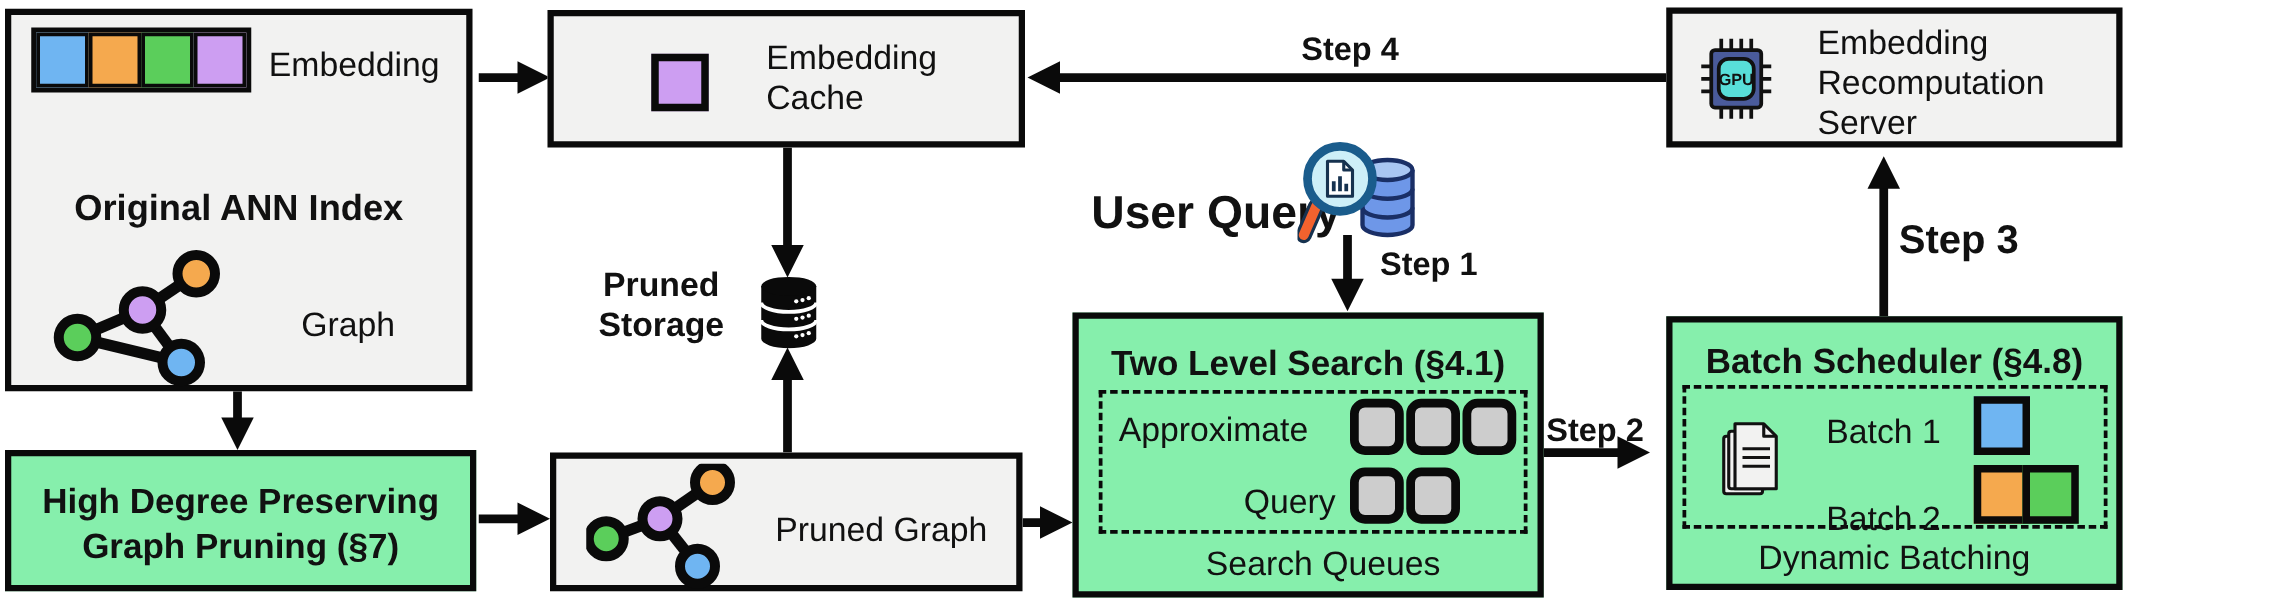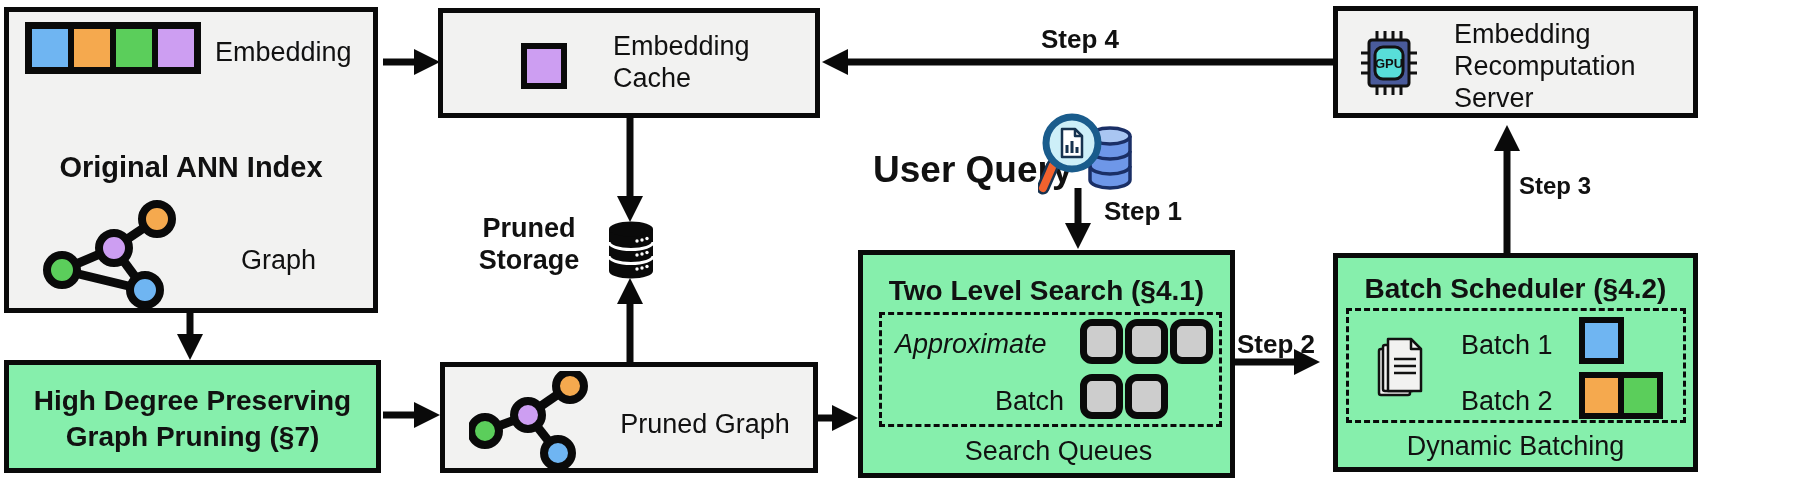--- a/index.html
+++ b/index.html
@@ -56,21 +56,21 @@
       <polygon points="858,418 832,405 832,431"></polygon>
       <polygon points="1078,249 1065,223 1091,223"></polygon>
       <polygon points="1320,362 1294,349 1294,375"></polygon>
       <polygon points="1507,125 1494,151 1520,151"></polygon>
     </g>
   </svg>
 
   <div class="lbl bold ctr" style="left:1020px; top:24px; width:120px; font-size:26px;">Step 4</div>
   <div class="lbl bold" style="left:1104px; top:196px; font-size:26px;">Step 1</div>
   <div class="lbl bold" style="left:1237px; top:329px; font-size:26px;">Step 2</div>
-  <div class="lbl bold" style="left:1519px; top:172px; font-size:24px;">Step 3</div>
+  <div class="lbl bold" style="left:1519px; top:172px; font-size:32px;">Step 3</div>
 
   <div class="box light" style="left:4px; top:7px; width:374px; height:306px;">
     <div class="emb-strip">
       <span class="emb-cell" style="background-color: rgb(111, 181, 242);"></span>
       <span class="emb-cell" style="background-color: rgb(245, 169, 78);"></span>
       <span class="emb-cell" style="background-color: rgb(91, 206, 91);"></span>
       <span class="emb-cell" style="background-color: rgb(205, 158, 242);"></span>
     </div>
     <div class="lbl" style="left:206px; top:24px;">Embedding</div>
     <div class="lbl bold ctr" style="left:0; top:138px; width:100%; font-size:29px;">Original ANN Index</div>
@@ -160,54 +160,54 @@
       <path d="M37 19 v7 h7" fill="none" stroke="#16324f" stroke-width="2.5" stroke-linejoin="round"></path>
       <rect x="27.5" y="35" width="3" height="8" fill="#16324f"></rect>
       <rect x="32.5" y="31" width="3" height="12" fill="#16324f"></rect>
       <rect x="37.5" y="37" width="3" height="6" fill="#16324f"></rect>
     </g>
   </svg>
 
   <div class="box gray" style="left:858px; top:250px; width:377px; height:228px;">
     <div class="lbl bold ctr" style="left:0; top:19px; width:100%; font-size:28px;">Two Level Search (§4.1)</div>
     <div class="dashed" style="left:16px; top:57px; width:343px; height:115px;">
-      <div class="lbl" style="left:13px; top:13px;font-style:italic;">Approximate</div>
+      <div class="lbl" style="left:13px; top:13px;">Approximate</div>
       <div class="qrow" style="left:198px; top:4px;">
         <span class="q"></span>
         <span class="q"></span>
         <span class="q"></span>
       </div>
-      <div class="lbl" style="left:113px; top:70px;">Batch</div>
+      <div class="lbl" style="left:113px; top:70px;">Query</div>
       <div class="qrow" style="left:198px; top:59px;">
         <span class="q"></span>
         <span class="q"></span>
       </div>
     </div>
     <div class="lbl ctr" style="left:0; top:180px; width:100%;padding-left:12px;">Search Queues</div>
   </div>
 
   <div class="box gray" style="left:1333px; top:253px; width:365px; height:219px;">
-    <div class="lbl bold ctr" style="left:0; top:14px; width:100%; font-size:28px;">Batch Scheduler (§4.2)</div>
+    <div class="lbl bold ctr" style="left:0; top:14px; width:100%; font-size:28px;">Batch Scheduler (§4.8)</div>
     <div class="dashed" style="left:8px; top:50px; width:340px; height:115px;">
       <svg class="abs" style="left:26px; top:24px;" width="52" height="68" viewBox="0 0 52 68">
         <g stroke="#111" stroke-width="2.5" fill="#f2f2f1" stroke-linejoin="round">
           <rect x="4" y="14" width="31" height="46" rx="2"></rect>
           <rect x="8" y="10" width="31" height="46" rx="2"></rect>
           <path d="M13 4 h23 l10 10 v42 h-33 z"></path>
           <path d="M36 4 v10 h10" fill="none"></path>
           <line x1="19" y1="24" x2="41" y2="24"></line>
           <line x1="19" y1="31" x2="41" y2="31"></line>
           <line x1="19" y1="38" x2="41" y2="38"></line>
         </g>
       </svg>
       <div class="lbl" style="left:112px; top:18px;">Batch 1</div>
       <div class="sqrow" style="left:230px; top:6px;">
         <span class="sq" style="background-color: rgb(111, 181, 242);"></span>
       </div>
-      <div class="lbl" style="left:112px; top:74px;">Batch 2</div>
+      <div class="lbl" style="left:112px; top:88px;">Batch 2</div>
       <div class="sqrow" style="left:230px; top:61px;">
         <span class="sq" style="background-color: rgb(245, 169, 78);"></span>
         <span class="sq" style="background-color: rgb(91, 206, 91);"></span>
       </div>
     </div>
     <div class="lbl ctr" style="left:0; top:172px; width:100%;">Dynamic Batching</div>
   </div>
 
   <div class="box light" style="left:1333px; top:6px; width:365px; height:112px;">
     <svg class="abs" style="left:20px; top:16px;" width="66" height="72" viewBox="0 0 66 72">

